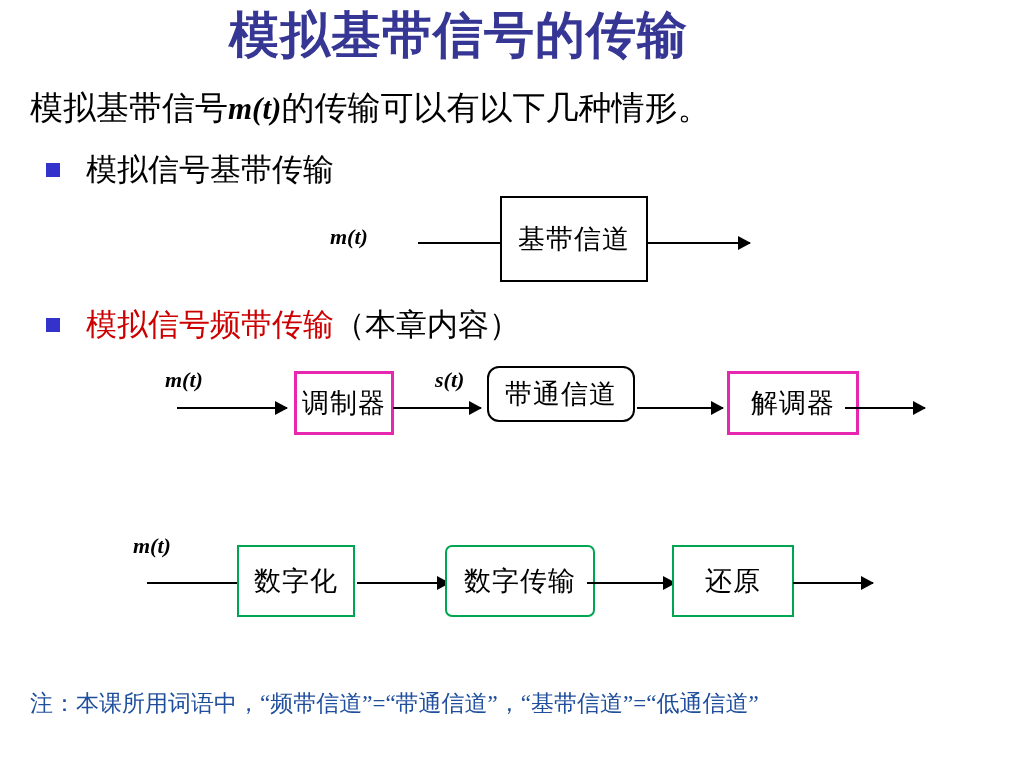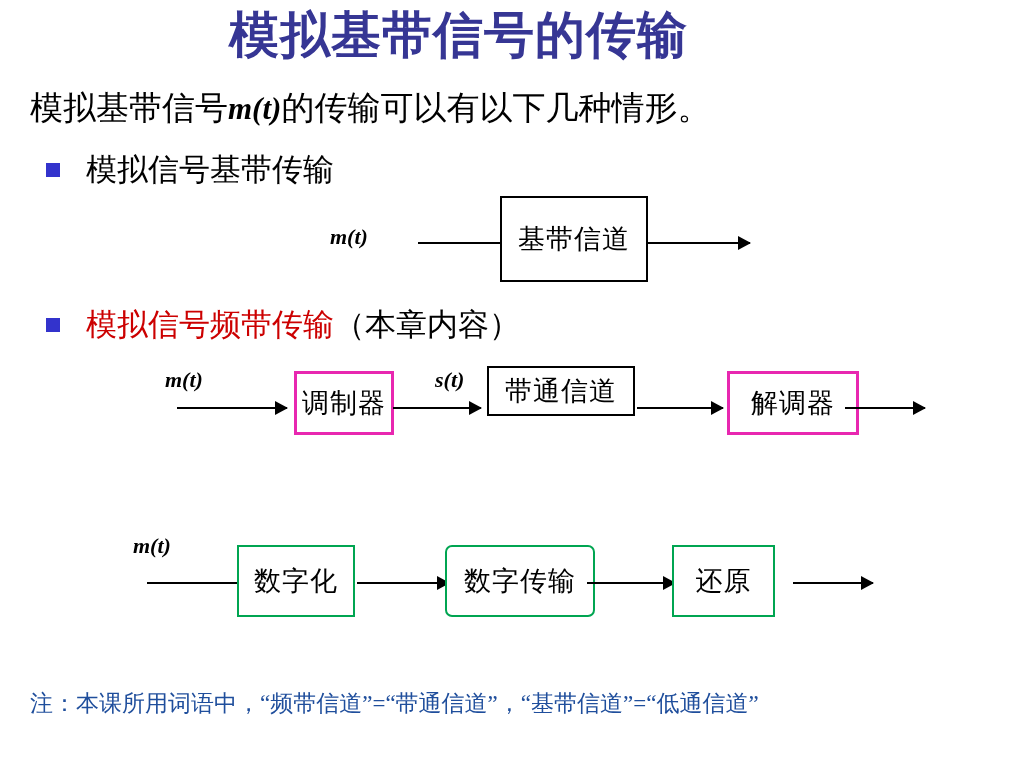--- a/index.html
+++ b/index.html
@@ -143,33 +143,33 @@
 
   
   #diagram-2 { top: 363px; left: 155px; width: 770px; height: 82px; }
   #d2-label-m { left: 10px;  top: 4px; }
   #d2-label-s { left: 260px; top: 4px; margin-left: 20px; }
   #d2-arrow-1 { left: 22px;  top: 44px; width: 110px; }
   #d2-arrow-2 { left: 238px; top: 44px; width: 88px; }
   #d2-arrow-3 { left: 482px; top: 44px; width: 86px; }
   #d2-arrow-4 { left: 690px; top: 44px; width: 80px; }
   #d2-box-1 { left: 139px; top: 8px;  width: 100px; height: 64px; }
-  #d2-box-2 { left: 332px; top: 3px;  width: 148px; height: 50px; }
+  #d2-box-2 { left: 332px; top: 3px;  width: 148px; height: 56px; border-radius: 12px; }
   #d2-box-3 { left: 572px; top: 8px;  width: 132px; height: 64px; }
 
   
   #diagram-3 { top: 533px; left: 125px; width: 790px; height: 100px; }
   #d3-label-m { left: 8px;  top: 0px; }
   #d3-arrow-1 { left: 22px;  top: 49px; width: 106px; }
   #d3-arrow-2 { left: 232px; top: 49px; width: 92px; }
   #d3-arrow-3 { left: 462px; top: 49px; width: 88px; }
   #d3-arrow-4 { left: 668px; top: 49px; width: 80px; }
   #d3-box-1 { left: 112px; top: 12px; width: 118px; height: 72px; }
   #d3-box-2 { left: 320px; top: 12px; width: 150px; height: 72px; border-radius: 7px; }
-  #d3-box-3 { left: 547px; top: 12px; width: 103px; height: 72px; }
+  #d3-box-3 { left: 547px; top: 12px; width: 122px; height: 72px; }
 
   
   .note {
     position: absolute;
     top: 682px;
     left: 30px;
     width: 960px;
     font-size: 23px;
     line-height: 44px;
     color: #1f4e9c;

